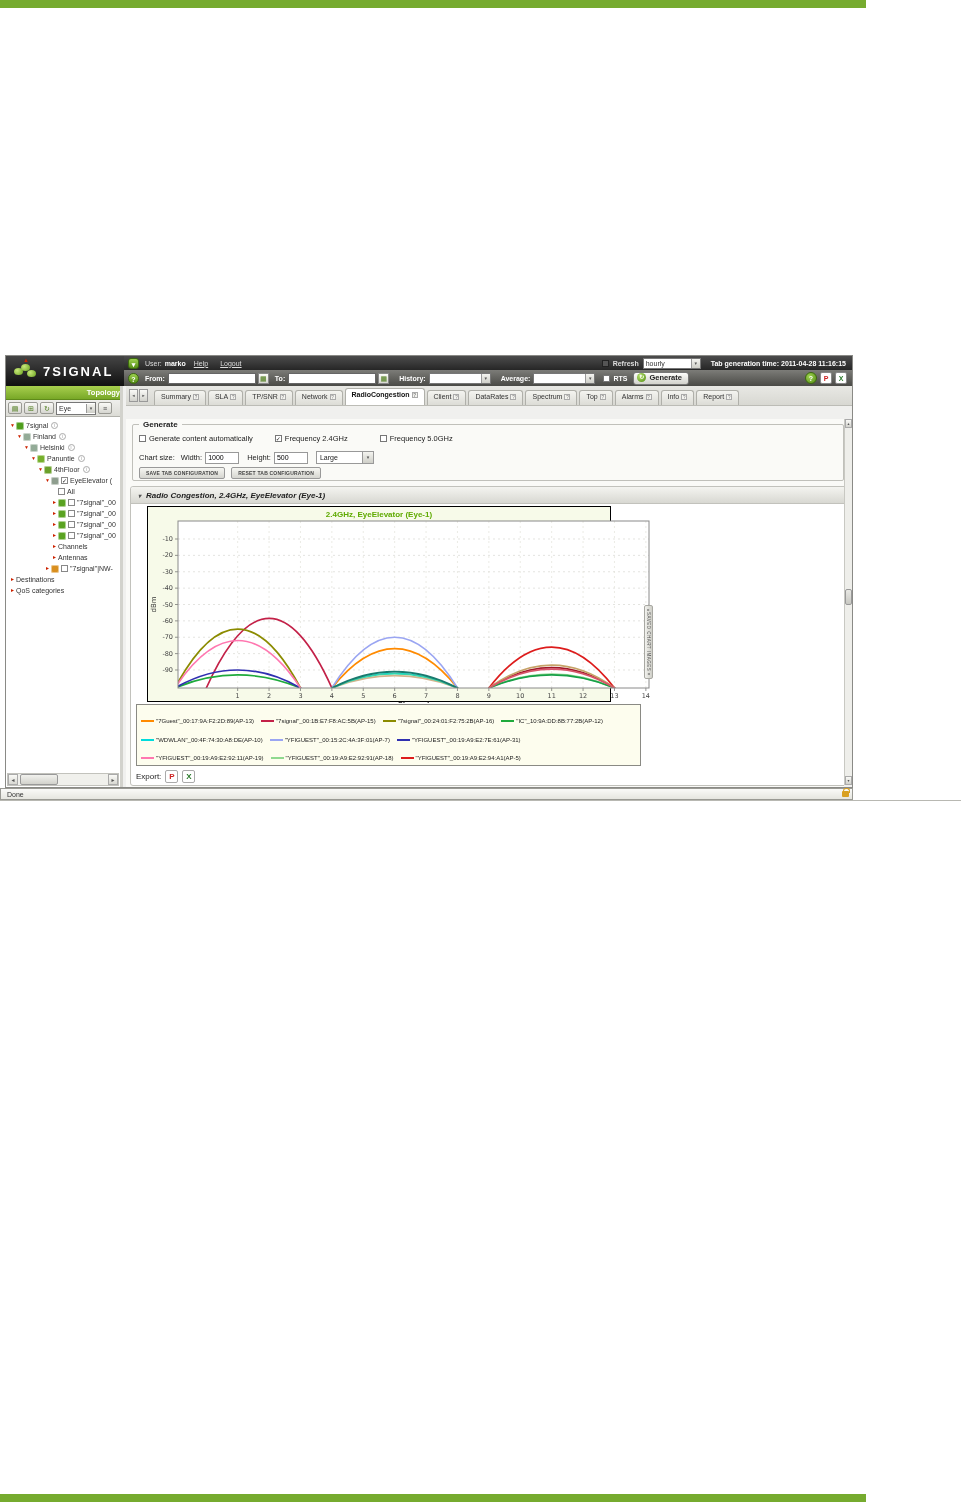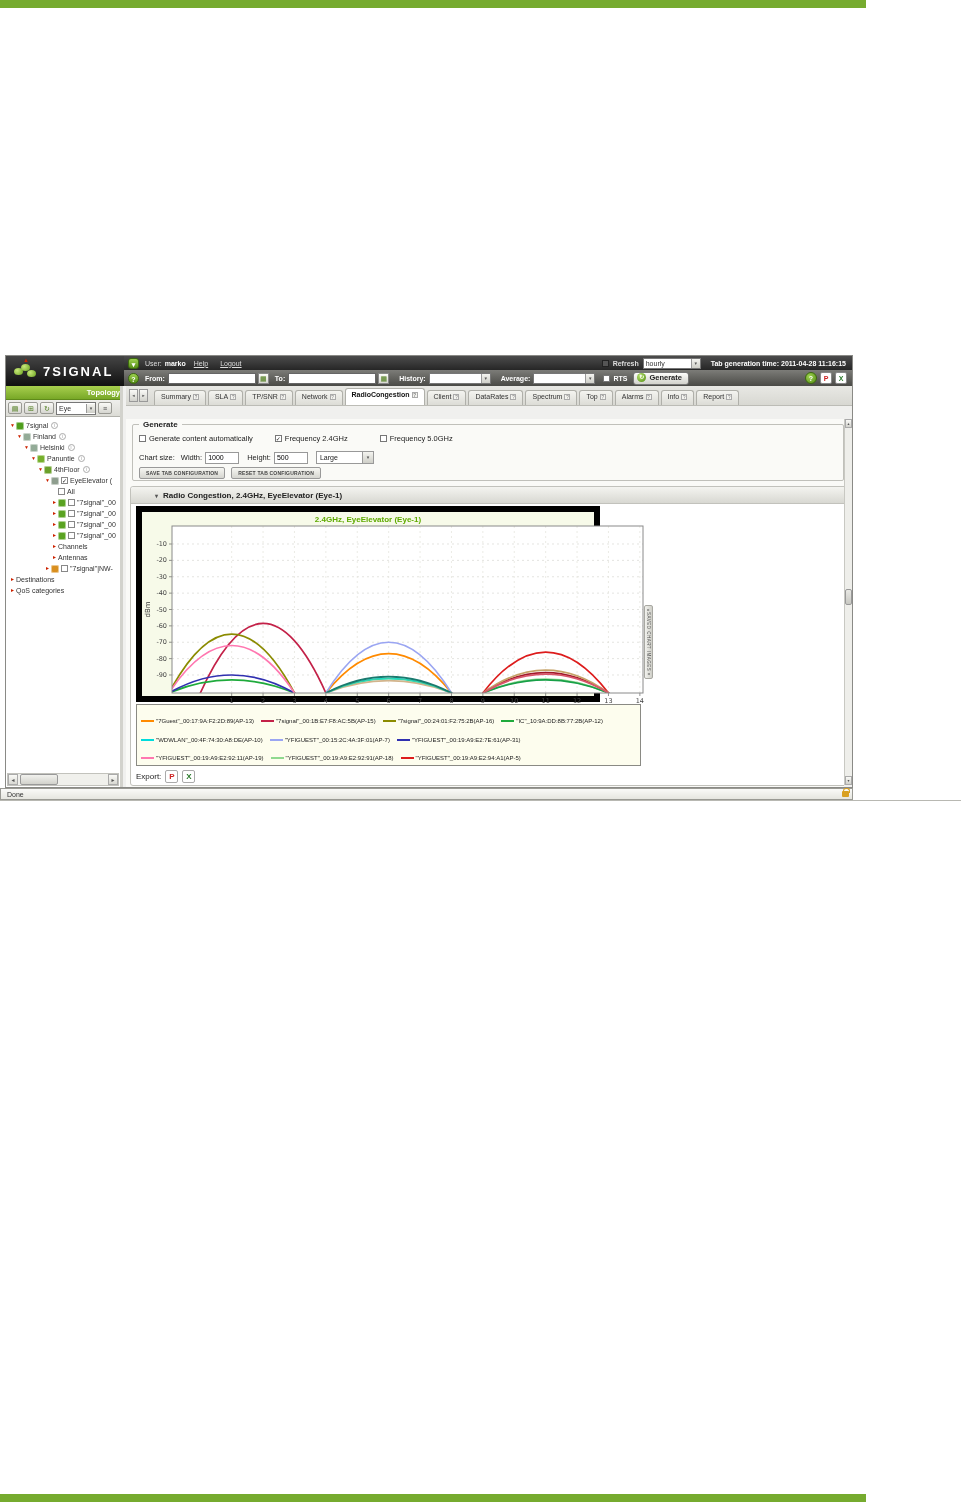--- a/index.html
+++ b/index.html
@@ -73,23 +73,23 @@
   .fleg{position:absolute;top:-5px;left:6px;background:#fafaf7;padding:0 4px;font-size:8px;font-weight:bold;color:#222;}
   .frow{position:absolute;left:6px;font-size:7.5px;color:#222;display:flex;align-items:center;}
   .frow .cb{margin-right:3px;}
   .nin{width:34px;height:12px;border:1px solid #999;font-size:7px;padding:0 2px;font-family:inherit;margin:0 8px 0 3px;}
   .ssel{display:inline-flex;align-items:center;background:#fff;border:1px solid #999;height:13px;font-size:7px;color:#222;padding-left:3px;min-width:58px;justify-content:space-between;}
   .ssel .arr{width:11px;height:11px;background:linear-gradient(#f4f4f0,#cfcfc8);border-left:1px solid #999;color:#555;font-size:5px;text-align:center;line-height:11px;margin-left:4px;}
   .cfgbtn{height:12px;background:linear-gradient(#f6f6f2,#d6d6d0);border:1px solid #999;border-radius:2px;font-size:5px;font-weight:bold;color:#444;padding:0 6px;margin-right:6px;letter-spacing:.2px;line-height:10px;}
 
   
   .section{position:absolute;left:4px;top:67px;width:718px;height:300px;background:#fff;border:1px solid #c2c2bc;border-radius:3px;}
-  .sechead{height:17px;background:linear-gradient(#f4f4f0,#d8d8d2);border-bottom:1px solid #c2c2bc;border-radius:3px 3px 0 0;display:flex;align-items:center;padding-left:24px;font-size:8px;font-weight:bold;color:#222;}
+  .sechead{height:17px;background:linear-gradient(#f4f4f0,#d8d8d2);border-bottom:1px solid #c2c2bc;border-radius:3px 3px 0 0;display:flex;align-items:center;padding-left:7px;font-size:8px;font-weight:bold;color:#222;font-style:italic;}
   .sechead .caret{color:#555;font-size:6px;margin-right:5px;}
-  .chartpanel{position:absolute;left:5px;top:19px;width:464px;height:196px;background:#f7fae9;border:6px solid #000000;}
+  .chartpanel{position:absolute;left:16px;top:19px;width:464px;height:196px;background:#f7fae9;border:1px solid #000000;}
   .ctitle{position:absolute;left:0;top:3px;width:100%;text-align:center;font-size:8px;font-weight:bold;color:var(--chart-title);z-index:2;}
   .splitter{position:absolute;left:513px;top:118px;width:9px;height:74px;background:linear-gradient(90deg,#f2f2ee,#cfcfc8);border:1px solid #a8a8a2;border-radius:2px;display:flex;flex-direction:column;align-items:center;justify-content:center;}
   .splitter .stx{writing-mode:vertical-rl;font-size:4.5px;color:#555;letter-spacing:.5px;}
   .splitter .sarr{font-size:3.5px;color:#555;line-height:4px;}
   .legendbox{position:absolute;left:5px;top:217px;width:505px;height:62px;background:#fdfdee;border:1px solid #8a8a84;padding:3px 4px;overflow:hidden;}
   .litem{display:inline-flex;align-items:center;margin-right:7px;height:11px;font-size:6px;color:#222;white-space:nowrap;}
   .lswatch{display:inline-block;width:13px;height:0;border-top:2px solid #000;margin-right:2px;}
   .exprow{position:absolute;left:5px;top:283px;display:flex;align-items:center;font-size:8px;color:#222;gap:4px;}
   .exico{width:13px;height:13px;border:1px solid #aaa;border-radius:2px;background:#fff;font-size:8px;font-weight:bold;text-align:center;line-height:12px;}
   .exico.pdf{color:#c22;} .exico.xls{color:#2a7a2a;}

